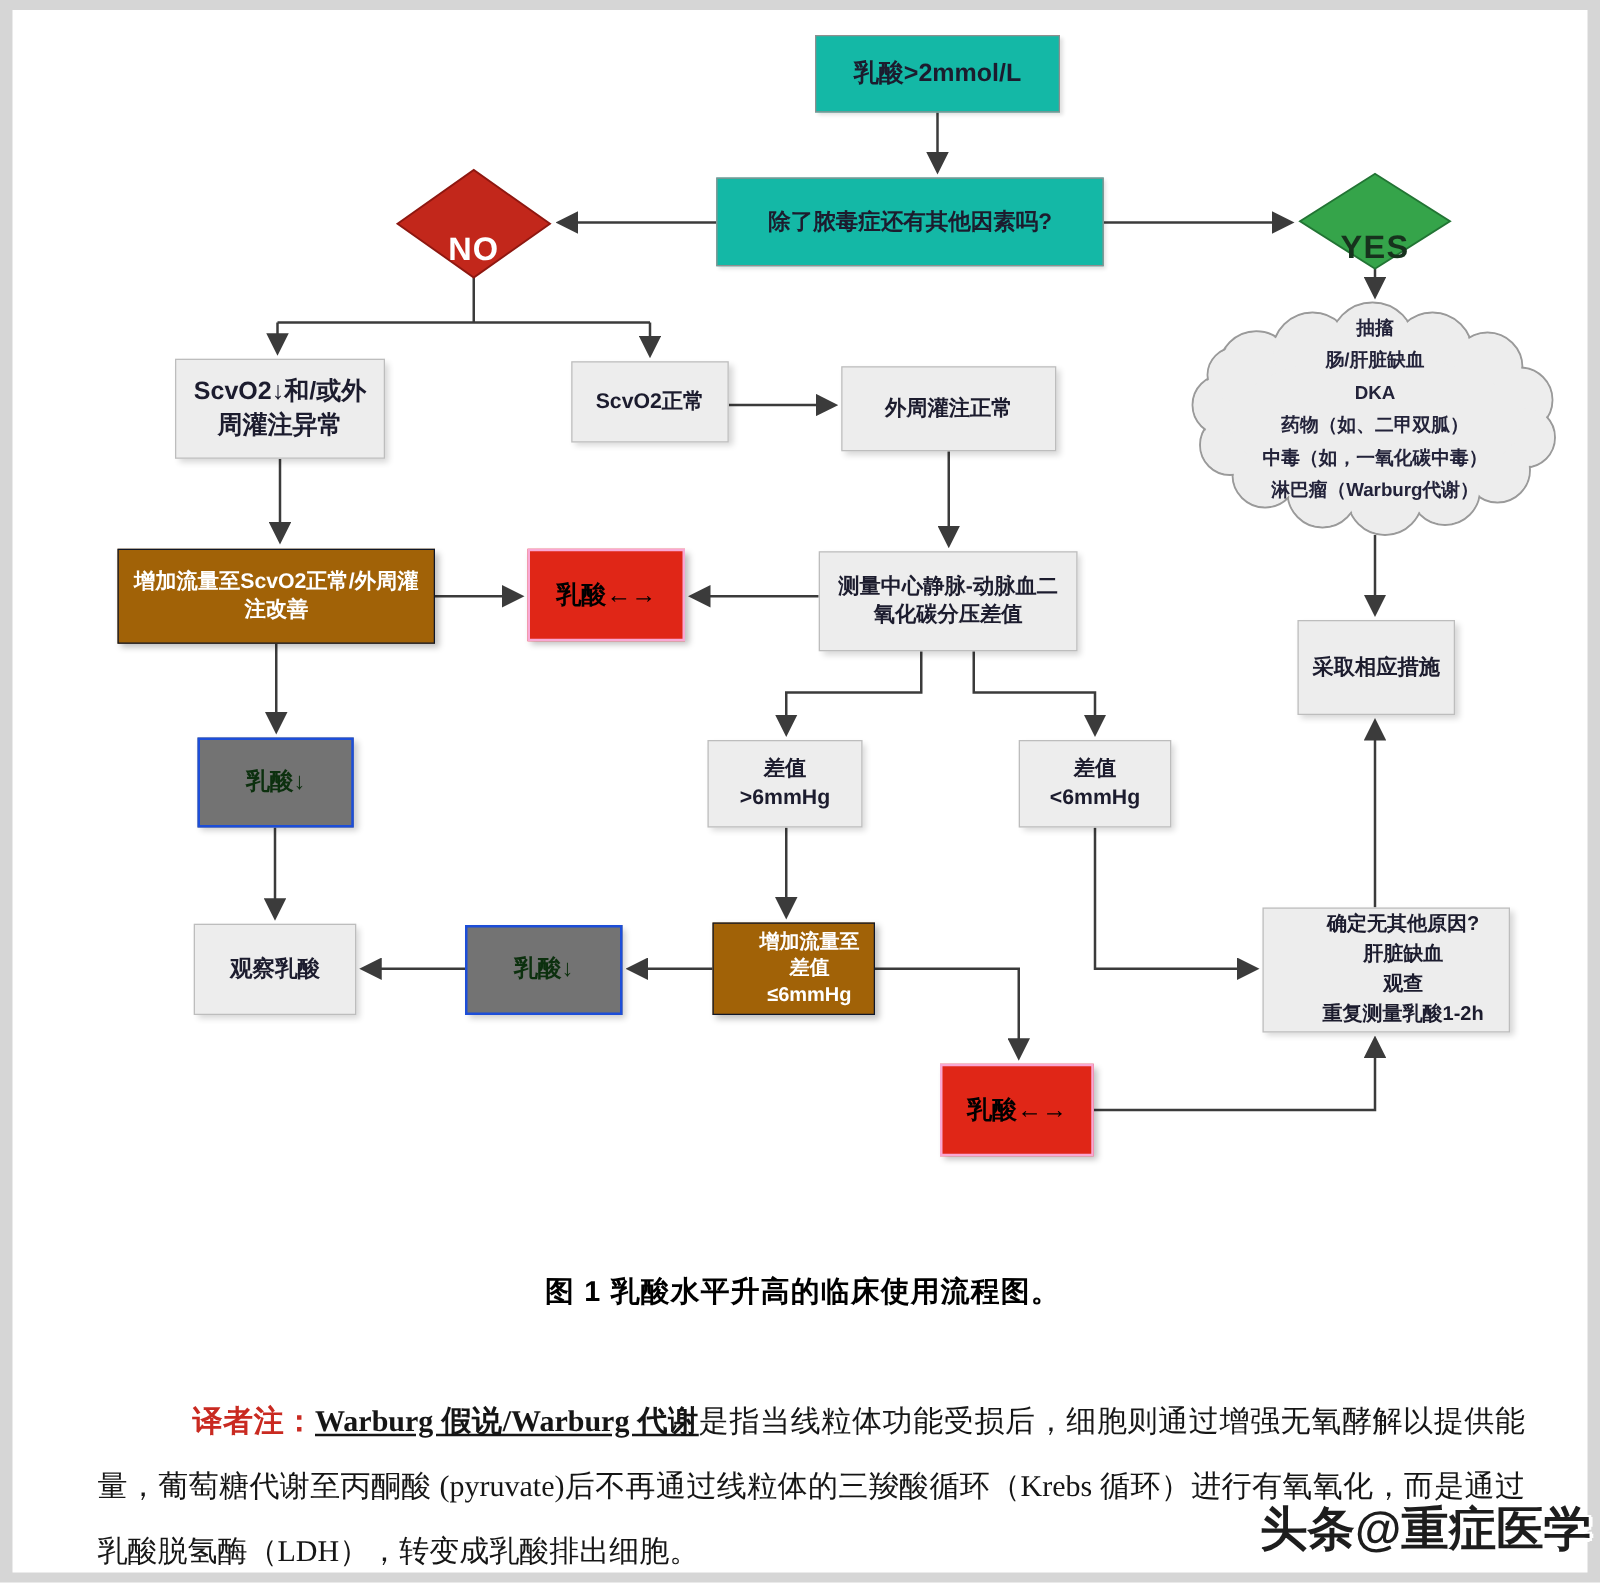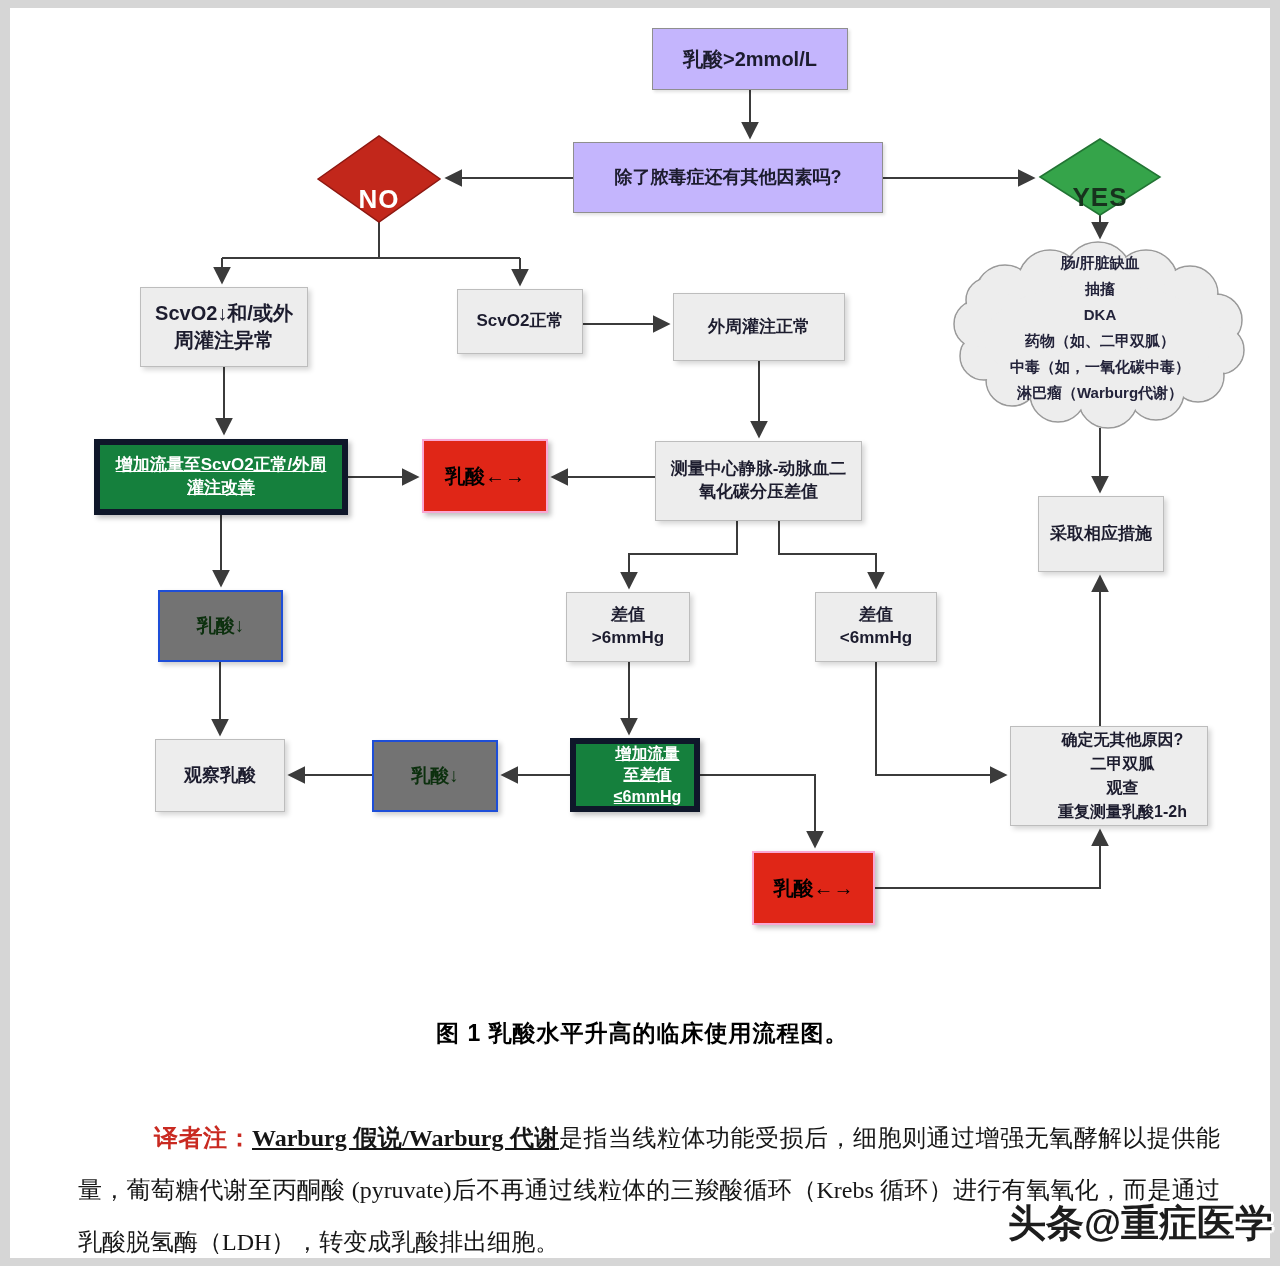--- a/index.html
+++ b/index.html
@@ -12,23 +12,23 @@
     position:absolute;left:10px;top:8px;width:1260px;height:1250px;
     background:#ffffff;
   }
   .stage{position:absolute;left:-10px;top:-8px;width:1280px;height:1266px;}
   svg.connectors{position:absolute;left:0;top:0;width:1280px;height:1266px;pointer-events:none;}
   .node{
     position:absolute;display:flex;align-items:center;justify-content:center;
     text-align:center;box-sizing:border-box;font-weight:bold;color:#1c1c2e;
     line-height:1.35;padding:4px 8px;
   }
-  .gray-dark{background:#c4b5fd;border:1px solid #8f8f8f;box-shadow:2px 2px 3px rgba(0,0,0,.12);}
+  .gray-dark{background:#14b8a6;border:1px solid #8f8f8f;box-shadow:2px 2px 3px rgba(0,0,0,.12);}
   .light{background:#ededed;border:1px solid #bdbdbd;box-shadow:3px 3px 5px rgba(0,0,0,.16);}
-  .blue{background:#15803d;border:6px solid #0f172a;color:#ffffff;box-shadow:3px 3px 5px rgba(0,0,0,.25);text-decoration:underline;}
+  .blue{background:#a16207;border:1px solid #0f172a;color:#ffffff;box-shadow:3px 3px 5px rgba(0,0,0,.25);}
   .red{background:#e02617;border:2px solid #f9a8d4;color:#000000;box-shadow:3px 3px 5px rgba(0,0,0,.25);}
   .green{background:#737373;border:2px solid #1d4ed8;color:#0c300e;box-shadow:3px 3px 5px rgba(0,0,0,.2);}
   .diamond-label{
     position:absolute;text-align:center;font-weight:bold;font-size:26px;
     letter-spacing:1px;
     margin-top:22px;
   }
   .cloud-text{
     position:absolute;left:958px;top:250px;width:284px;text-align:center;
     font-weight:bold;font-size:15px;color:#23233a;
@@ -161,30 +161,30 @@
   <div class="node green" style="left:158px;top:590px;width:125px;height:72px;font-size:19px;">乳酸↓</div>
 
   <div class="node light" style="left:155px;top:739px;width:130px;height:73px;font-size:18px;">观察乳酸</div>
 
   <div class="node green" style="left:372px;top:740px;width:126px;height:72px;font-size:19px;">乳酸↓</div>
 
   <div class="node blue" style="left:570px;top:738px;width:130px;height:74px;font-size:16px;padding-left:33px;">增加流量至差值≤6mmHg</div>
 
   <div class="node light confirm-lines" style="left:1010px;top:726px;width:198px;height:100px;font-size:16px;flex-direction:column;padding-left:35px;">
     <div>确定无其他原因?</div>
-    <div>二甲双胍</div>
+    <div>肝脏缺血</div>
     <div>观查</div>
     <div>重复测量乳酸1-2h</div>
   </div>
 
   <div class="node red" style="left:752px;top:851px;width:123px;height:74px;font-size:20px;">乳酸←→</div>
 
   <div class="cloud-text">
+    <div>抽搐</div>
     <div>肠/肝脏缺血</div>
-    <div>抽搐</div>
     <div>DKA</div>
     <div>药物（如、二甲双胍）</div>
     <div>中毒（如，一氧化碳中毒）</div>
     <div>淋巴瘤（Warburg代谢）</div>
   </div>
 
   <div class="caption">图 1 乳酸水平升高的临床使用流程图。</div>
 
   <p class="note"><span class="prefix">译者注：</span><span class="term">Warburg 假说/Warburg 代谢</span><span>是指当线粒体功能受损后，细胞则通过增强无氧酵解以提供能量，葡萄糖代谢至丙酮酸 (pyruvate)后不再通过线粒体的三羧酸循环（Krebs 循环）进行有氧氧化，而是通过乳酸脱氢酶（LDH），转变成乳酸排出细胞。</span></p>
 

